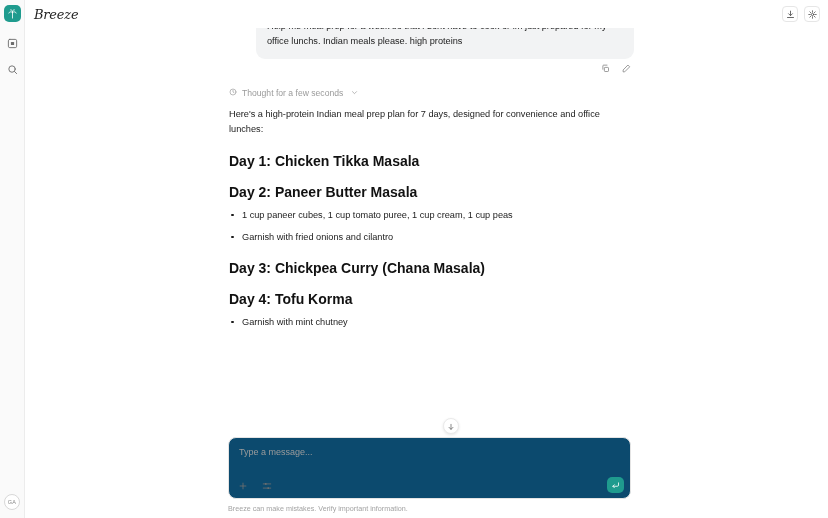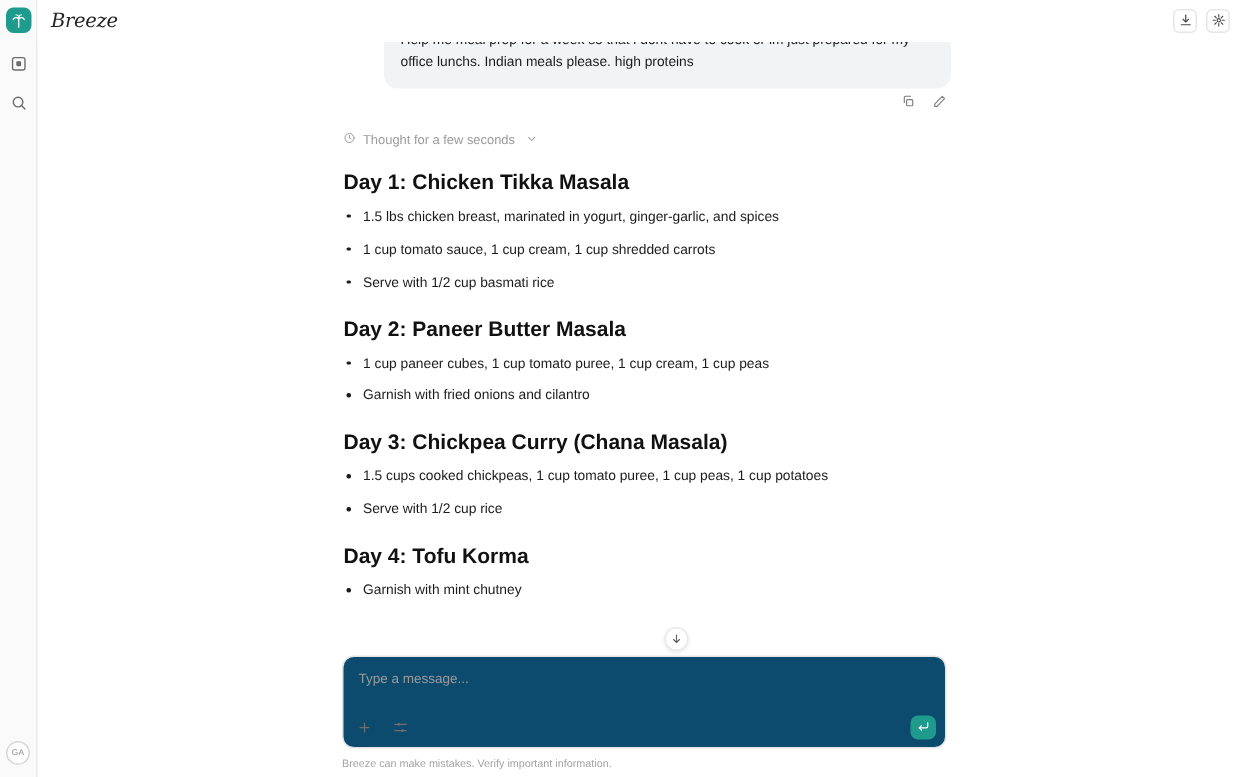--- a/index.html
+++ b/index.html
@@ -250,44 +250,36 @@
             </svg>
           </span>
           <span>Thought for a few seconds</span>
           <span class="chev">
             <svg width="7" height="7" viewBox="0 0 24 24" fill="none" stroke="currentColor" stroke-width="2.4" stroke-linecap="round" stroke-linejoin="round">
               <path d="M5 9l7 7 7-7"></path>
             </svg>
           </span>
         </div>
 
+        <div class="para">Here's a high-protein Indian meal prep plan for 7 days, designed for convenience and office lunches:</div>
 
         <div>
           <div class="day-title">Day 1: Chicken Tikka Masala</div>
-          <ul class="items">
-            <li>1.5 lbs chicken breast, marinated in yogurt, ginger-garlic, and spices</li>
-            <li>1 cup tomato sauce, 1 cup cream, 1 cup shredded carrots</li>
-            <li>Serve with 1/2 cup basmati rice</li>
-          </ul>
         </div>
 
         <div>
           <div class="day-title">Day 2: Paneer Butter Masala</div>
           <ul class="items">
             <li>1 cup paneer cubes, 1 cup tomato puree, 1 cup cream, 1 cup peas</li>
             <li>Garnish with fried onions and cilantro</li>
           </ul>
         </div>
 
         <div>
           <div class="day-title">Day 3: Chickpea Curry (Chana Masala)</div>
-          <ul class="items">
-            <li>1.5 cups cooked chickpeas, 1 cup tomato puree, 1 cup peas, 1 cup potatoes</li>
-            <li>Serve with 1/2 cup rice</li>
-          </ul>
         </div>
 
         <div>
           <div class="day-title">Day 4: Tofu Korma</div>
           <ul class="items">
             <li>Garnish with mint chutney</li>
           </ul>
         </div>
 
       </div>

